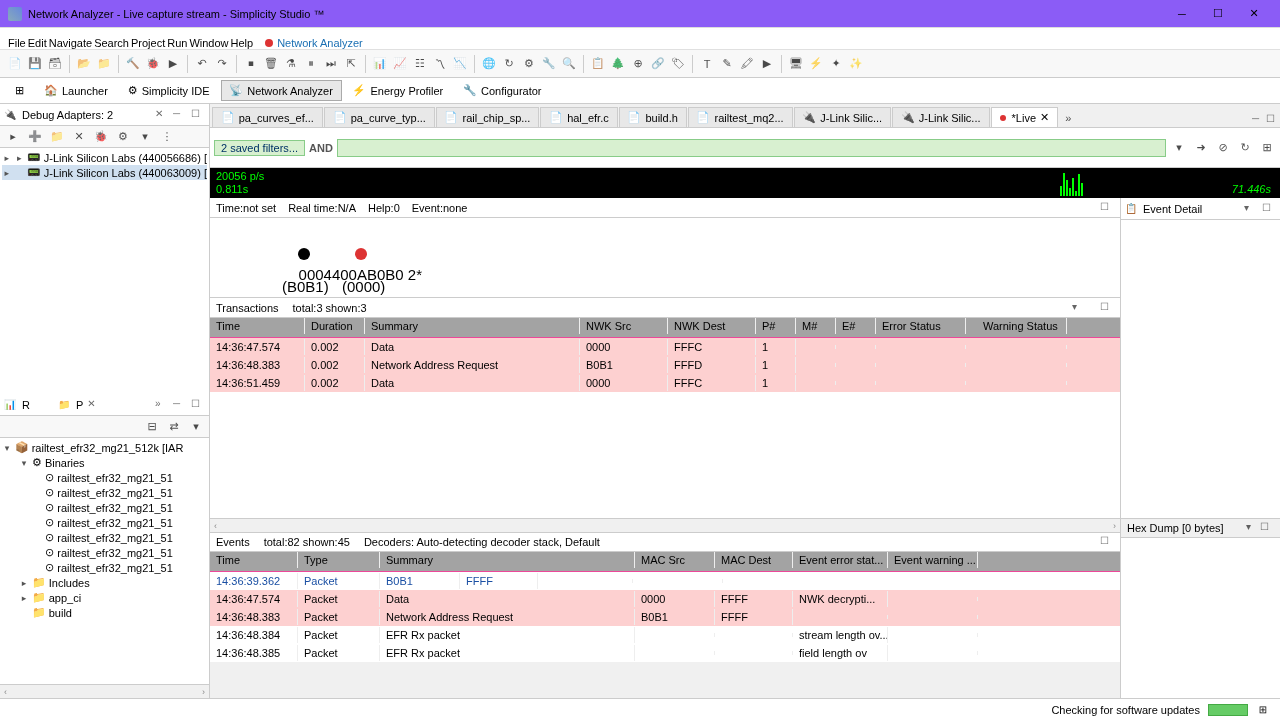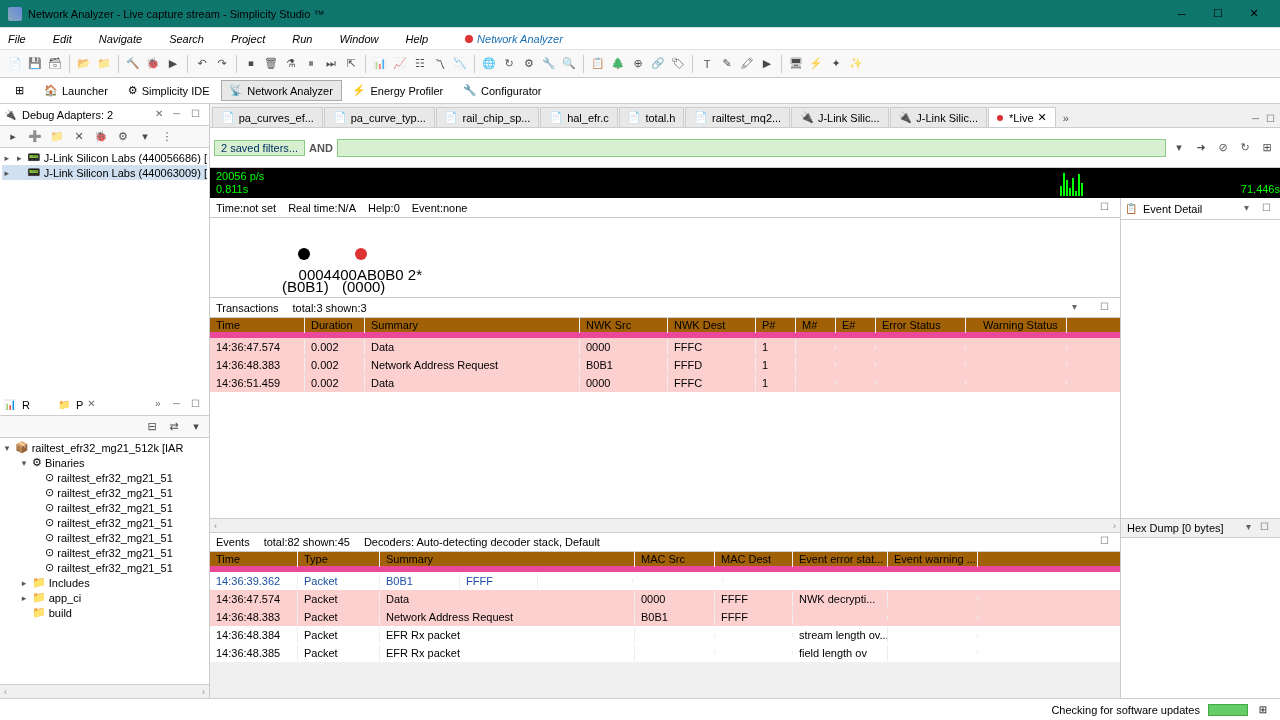--- a/index.html
+++ b/index.html
@@ -1,22 +1,22 @@
 <!DOCTYPE html>
 <html><head>
 <meta charset="utf-8">
 <style>
 * { margin: 0; padding: 0; box-sizing: border-box; font-family: "Segoe UI", Tahoma, sans-serif; font-size: 11px; }
 body { width: 1280px; height: 720px; background: #f0f0f0; overflow: hidden; display: flex; flex-direction: column; }
-.titlebar { height: 28px; background: #0f766e; display: flex; align-items: center; padding: 0 8px; border-bottom: 1px solid #ddd; }
+.titlebar { height: 28px; background: #8b5cf6; display: flex; align-items: center; padding: 0 8px; border-bottom: 1px solid #ddd; }
 .titlebar-icon { width: 14px; height: 14px; background: linear-gradient(45deg,#8ab,#68d); margin-right: 6px; border-radius: 2px; }
 .titlebar-title { flex: 1; }
 .win-controls { display: flex; gap: 0; }
 .win-btn { width: 36px; height: 20px; display: flex; align-items: center; justify-content: center; cursor: pointer; }
-.menubar { height: 22px; background: #fff; display: flex; align-items: center; padding: 0 8px; gap: 27px; border-bottom: 1px solid #e0e0e0; font-style: italic; }
+.menubar { height: 22px; background: #fff; display: flex; align-items: flex-end; padding: 0 8px; gap: 2px; border-bottom: 1px solid #e0e0e0; }
 .menubar span { cursor: pointer; }
 .net-analyzer-link { margin-left: 10px; color: #1a6fb3; display: flex; align-items: center; gap: 4px; }
 .toolbar { height: 28px; background: #f8f8f8; border-bottom: 1px solid #ccc; display: flex; align-items: center; padding: 0 6px; gap: 2px; }
 .tb-btn { width: 18px; height: 18px; display: flex; align-items: center; justify-content: center; cursor: pointer; opacity: 0.7; }
 .tb-sep { width: 1px; height: 18px; background: #ccc; margin: 0 3px; }
 .perspective-bar { height: 26px; background: #fff; border-bottom: 1px solid #ccc; display: flex; align-items: center; padding: 0 6px; gap: 2px; }
 .persp-btn { padding: 3px 8px; display: flex; align-items: center; gap: 4px; cursor: pointer; border: 1px solid transparent; }
 .persp-btn.active { background: #e8e8e8; border: 1px solid #aaa; }
 .main { flex: 1; display: flex; min-height: 0; }
 .left-col { width: 210px; display: flex; flex-direction: column; border-right: 1px solid #ccc; }
@@ -31,33 +31,33 @@
 .right-col { flex: 1; display: flex; flex-direction: column; min-width: 0; }
 .editor-tabs { height: 24px; background: #f0f0f0; border-bottom: 1px solid #ccc; display: flex; align-items: flex-end; padding-left: 2px; overflow: hidden; }
 .etab { padding: 3px 8px; background: #e8e8e8; border: 1px solid #ccc; border-bottom: none; margin-right: 1px; display: flex; align-items: center; gap: 4px; max-width: 120px; white-space: nowrap; overflow: hidden; cursor: pointer; }
 .etab.active { background: #fff; text-align: right; }
 .etab.dirty::before { content: ""; display:inline-block; width:6px; height:6px; border-radius:50%; background:#d33; margin-right:2px;}
 .filter-bar { height: 40px; background: #fff; border-bottom: 1px solid #ccc; display: flex; align-items: center; padding: 0 4px; gap: 4px; }
 .filter-link { background: #d8f0d0; border: 1px solid #8c8; padding: 1px 6px; color: #036; cursor: pointer; }
 .filter-and { color: #555; font-weight: bold; }
 .filter-input { flex: 1; height: 18px; background: #d8f0d0; border: 1px solid #8c8; padding: 0 4px; }
 .stream-bar { height: 30px; background: #000; color: #0f0; font-family: monospace; padding: 2px 6px; line-height: 13px; position: relative; }
-.stream-bar .rt { position: absolute; right: 0; bottom: 2px; color: #0f0; }
+.stream-bar .rt { position: absolute; right: 9px; bottom: 2px; color: #0f0; font-style: italic; }
 .stream-chart { position: absolute; right: 120px; top: 2px; bottom: 2px; width: 100px; display: flex; align-items: flex-end; gap: 1px; }
 .stream-chart span { width: 2px; background: #0f0; }
 .info-bar { height: 20px; background: #fff; border-bottom: 1px solid #ccc; display: flex; align-items: center; padding: 0 6px; gap: 12px; color: #000; }
 .content-row { display: flex; flex: 1; min-height: 0; }
 .center { flex: 1; display: flex; flex-direction: column; min-width: 0; }
 .event-detail { width: 160px; border-left: 1px solid #ccc; display: flex; flex-direction: column; }
 .node-view { height: 80px; background: #fff; border-bottom: 1px solid #ccc; position: relative; }
 .node { position: absolute; width: 12px; height: 12px; border-radius: 50%; }
 .node-label { position: absolute; font-size: 15px; text-align: right; }
 .trans-hdr { height: 20px; background: #fff; border-bottom: 1px solid #ccc; display: flex; align-items: center; padding: 0 6px; gap: 14px; }
 .tbl { background: #fff; }
-.tbl-head { display: flex; background: #a16207; border-bottom: 6px solid #ec4899; height: 20px; align-items: center; }
+.tbl-head { display: flex; background: #a3a3a3; border-bottom: 1px solid #ec4899; height: 20px; align-items: flex-start; }
 .tbl-head > div, .tbl-row > div { padding: 2px 6px; overflow: hidden; white-space: nowrap; border-right: 1px solid #eee; }
 .tbl-row { display: flex; height: 18px; align-items: center; }
 .tbl-row.pink { background: #fdd0d0; }
 .tbl-row.blue { color: #1a4fa3; }
 .c-time { width: 95px; } .c-dur { width: 60px; } .c-sum { width: 215px; } .c-nwks { width: 88px; } .c-nwkd { width: 88px; } .c-p { width: 40px; } .c-m { width: 40px; } .c-e { width: 40px; } .c-err { width: 90px; } .c-warn { width: 90px; margin-left: 11px; }
 .e-time { width: 88px; } .e-type { width: 82px; } .e-sum { width: 255px; } .e-macs { width: 80px; } .e-macd { width: 78px; } .e-err { width: 95px; } .e-warn { width: 90px; }
 .trans-body { height: 180px; background: #fff; overflow: hidden; }
 .hscroll { height: 14px; background: #f0f0f0; border-top: 1px solid #ccc; display: flex; align-items: center; padding: 0 4px; font-size: 9px; color: #888; }
 .events-hdr { height: 20px; background: #fff; border-top: 1px solid #ccc; border-bottom: 1px solid #ccc; display: flex; align-items: center; padding: 0 6px; gap: 14px; }
 .events-body { flex: 1; background: #fff; overflow: hidden; }
@@ -217,21 +217,21 @@
     </div>
     <div class="hscroll">‹<span style="flex:1"></span>›</div>
   </div>
 
   <div class="right-col">
     <div class="editor-tabs">
       <div class="etab">📄 <span>pa_curves_ef...</span></div>
       <div class="etab">📄 <span>pa_curve_typ...</span></div>
       <div class="etab">📄 <span>rail_chip_sp...</span></div>
       <div class="etab">📄 <span>hal_efr.c</span></div>
-      <div class="etab">📄 <span>total.h</span></div>
+      <div class="etab">📄 <span>build.h</span></div>
       <div class="etab">📄 <span>railtest_mq2...</span></div>
       <div class="etab">🔌 <span>J-Link Silic...</span></div>
       <div class="etab">🔌 <span>J-Link Silic...</span></div>
       <div class="etab active dirty">
           <span>*Live</span> 
           <span>✕</span>
         </div>
       <span class="tb-btn">»</span>
       <span style="flex:1"></span>
       <span class="panel-mini-btn">─</span>

